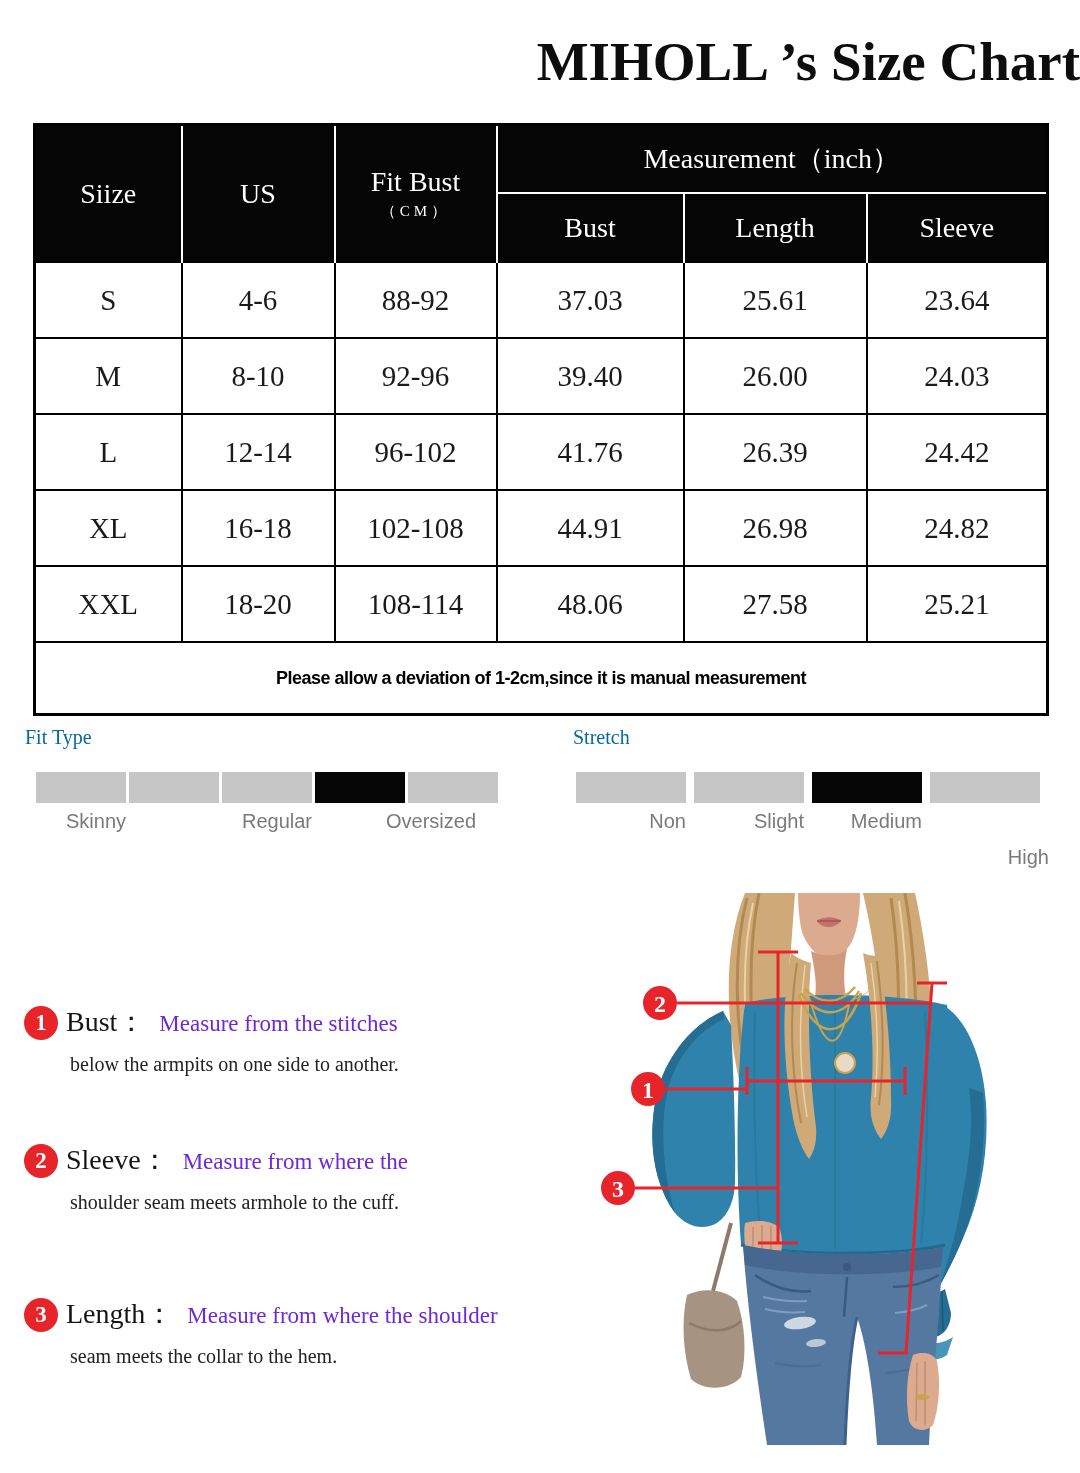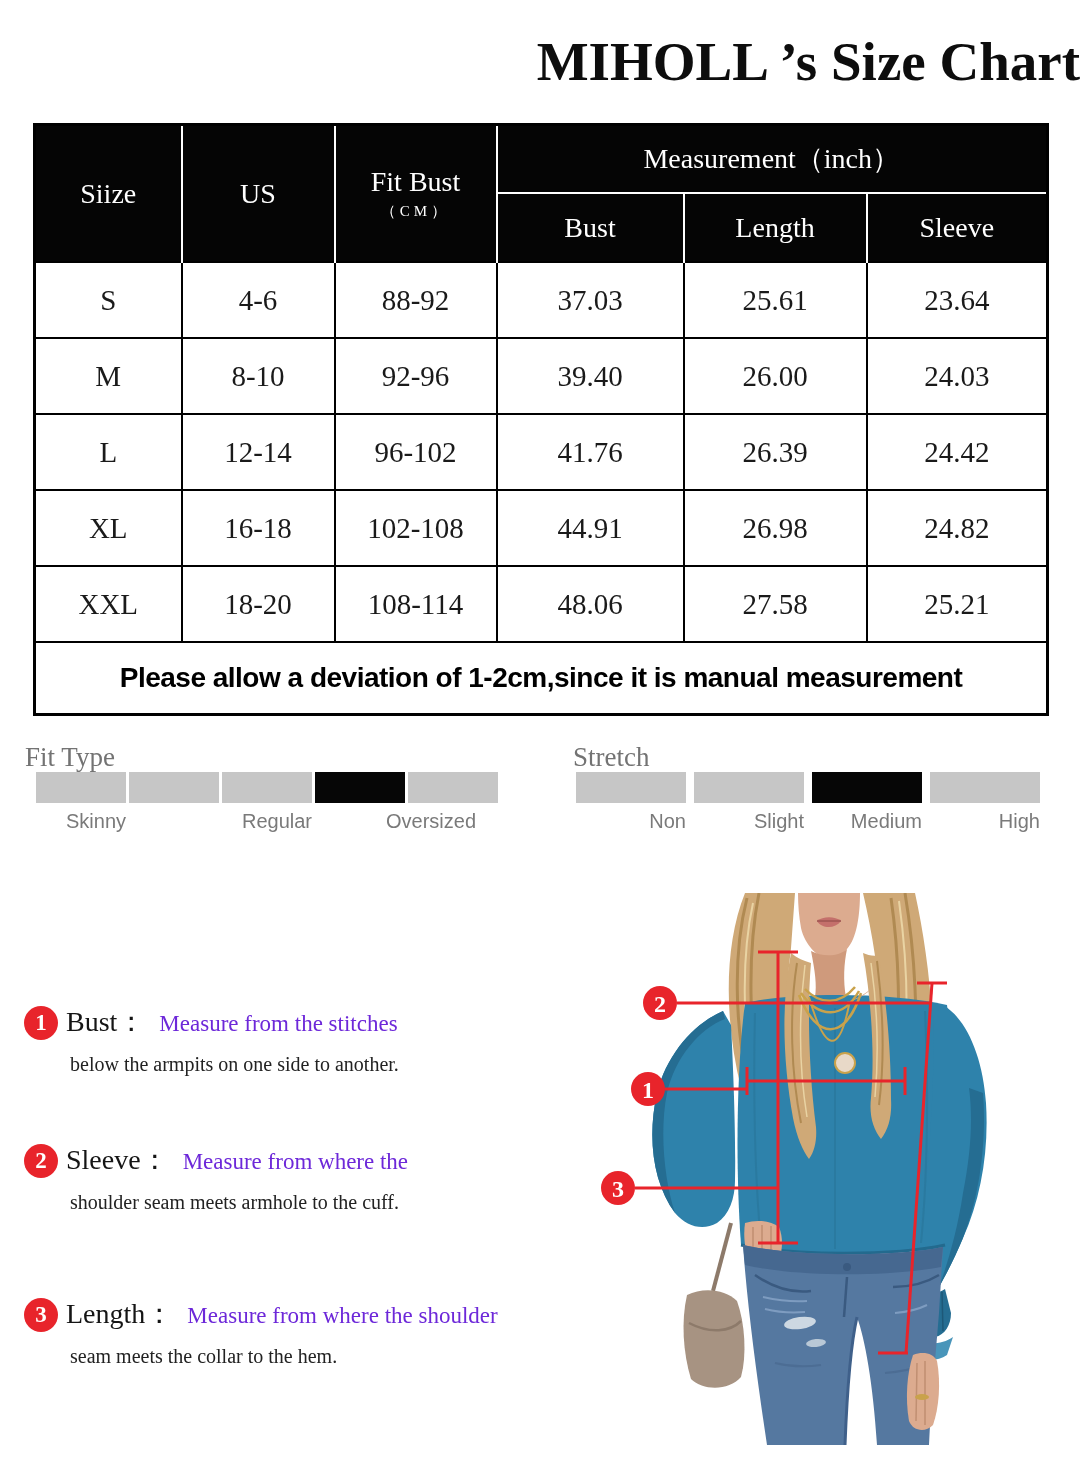--- a/index.html
+++ b/index.html
@@ -22,45 +22,45 @@
   table.sizes thead tr.hr1 th{height:66px;}
   table.sizes thead tr.hr2 th{height:67px;}
   th.wsep{border-right:2px solid #fff !important;}
   th.measure{border-bottom:2px solid #fff !important;font-size:30px;}
   .cm{display:block;font-size:15px;letter-spacing:4px;margin-top:4px;}
   table.sizes tbody td{
     border:2px solid #000;font-size:29px;height:74px;background:#fff;color:#1a1a1a;
   }
   table.sizes td.noteCell{
     height:70px;font-family:"Liberation Sans","DejaVu Sans",sans-serif;
-    font-weight:bold;font-size:28px;letter-spacing:-0.5px;color:#000;
+    font-weight:bold;font-size:18px;letter-spacing:-0.5px;color:#000;
   }
   
   .optsec{position:absolute;width:470px;height:120px;}
-  .optsec .optlabel{position:absolute;left:0;top:16px;font-size:27px;color:#737373;}
+  .optsec .optlabel{position:absolute;left:0;top:0;font-size:20px;color:#0369a1;}
   .optsec .bar{position:absolute;top:46px;display:flex;}
   .seg{height:31px;background:#c6c6c6;}
   .seg.on{background:#060606;}
   .optsec .blab{
     position:absolute;top:84px;font-family:"Liberation Sans","DejaVu Sans",sans-serif;
     font-size:20px;color:#7a7a7a;text-align:right;white-space:nowrap;
   }
   #fitsec{left:25px;top:726px;}
   #fitsec .bar{left:11px;gap:3px;}
   #fitsec .seg{width:90px;}
   #fitsec .blab.p0{left:11px;width:90px;}
   #fitsec .blab.p1{left:197px;width:90px;}
   #fitsec .blab.p2{left:361px;width:90px;}
   #strsec{left:573px;top:726px;}
   #strsec .bar{left:3px;gap:8px;}
   #strsec .seg{width:110px;}
   #strsec .blab.p0{left:3px;width:110px;}
   #strsec .blab.p1{left:121px;width:110px;}
   #strsec .blab.p2{left:239px;width:110px;}
-  #strsec .blab.p3{left:357px;width:110px;}
+  #strsec .blab.p3{left:366px;width:110px;margin-top:36px;}
   
   .bullet{position:absolute;left:24px;width:560px;}
   .bnum{
     position:absolute;left:0;top:2px;width:34px;height:34px;border-radius:50%;
     background:#e8242b;color:#fff;font-size:23px;font-weight:bold;
     display:flex;align-items:center;justify-content:center;
   }
   .btext{margin-left:42px;}
   .bline1{line-height:36px;white-space:nowrap;}
   .blabel{font-size:28px;color:#151515;}

